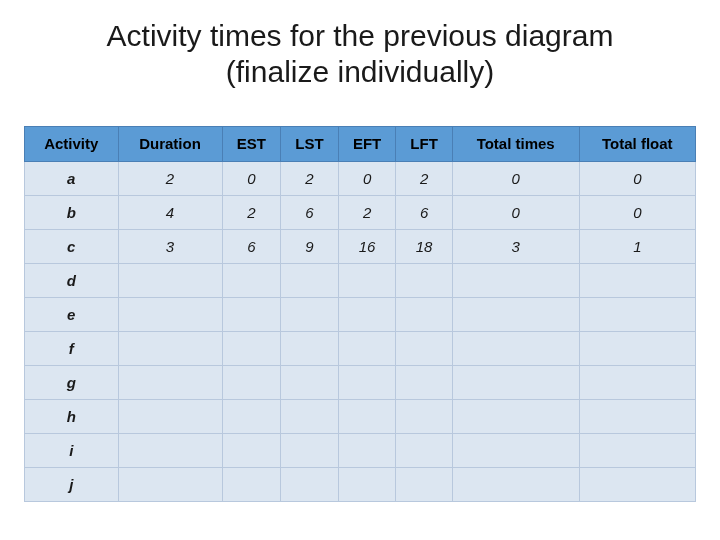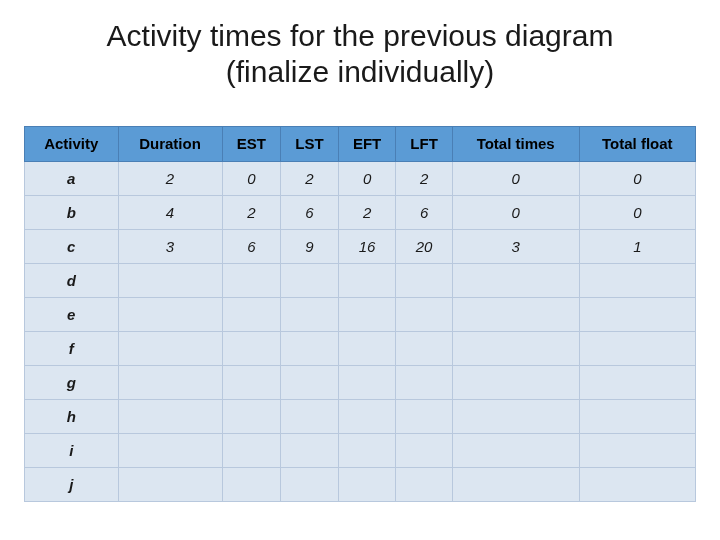--- a/index.html
+++ b/index.html
@@ -122,21 +122,21 @@
             <td>6</td>
             <td>0</td>
             <td>0</td>
           </tr>
           <tr>
             <td>c</td>
             <td>3</td>
             <td>6</td>
             <td>9</td>
             <td>16</td>
-            <td>20</td>
+            <td>18</td>
             <td>3</td>
             <td>1</td>
           </tr>
           <tr>
             <td>d</td>
             <td></td>
             <td></td>
             <td></td>
             <td></td>
             <td></td>

